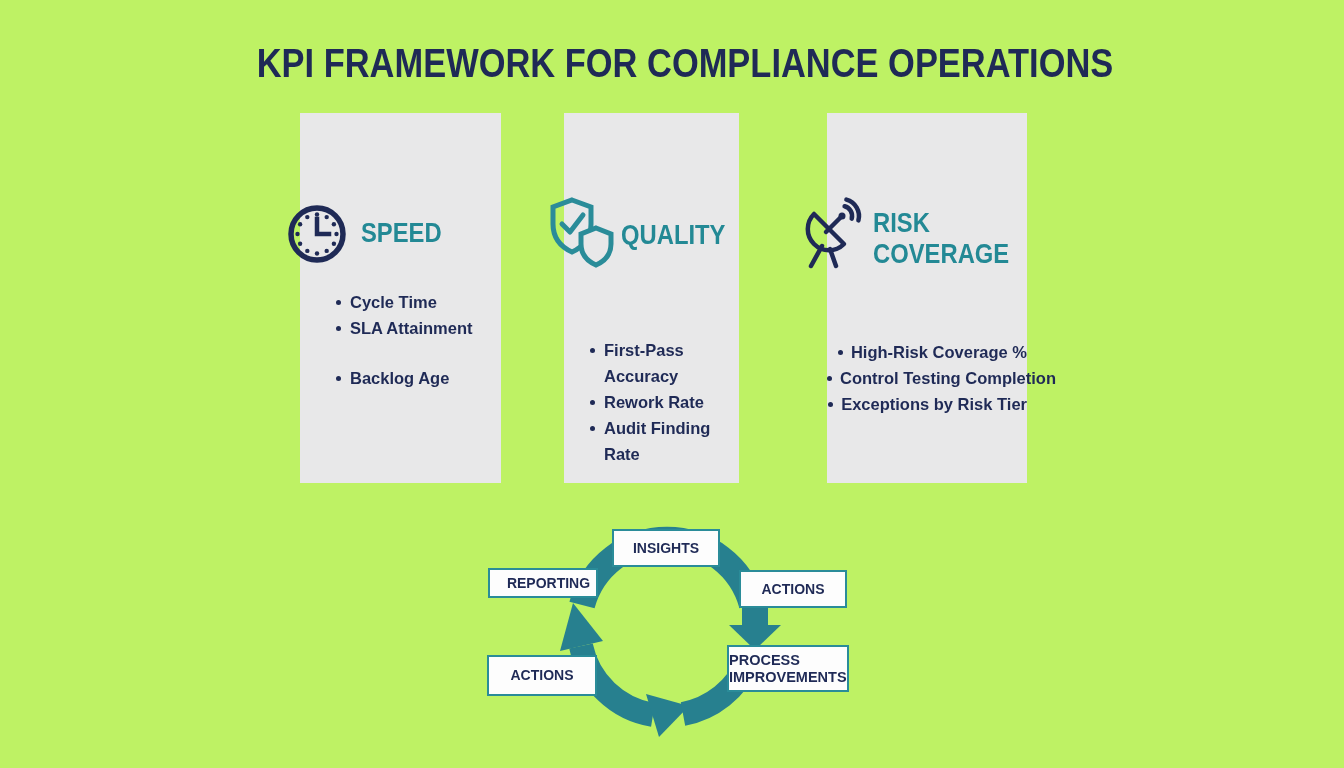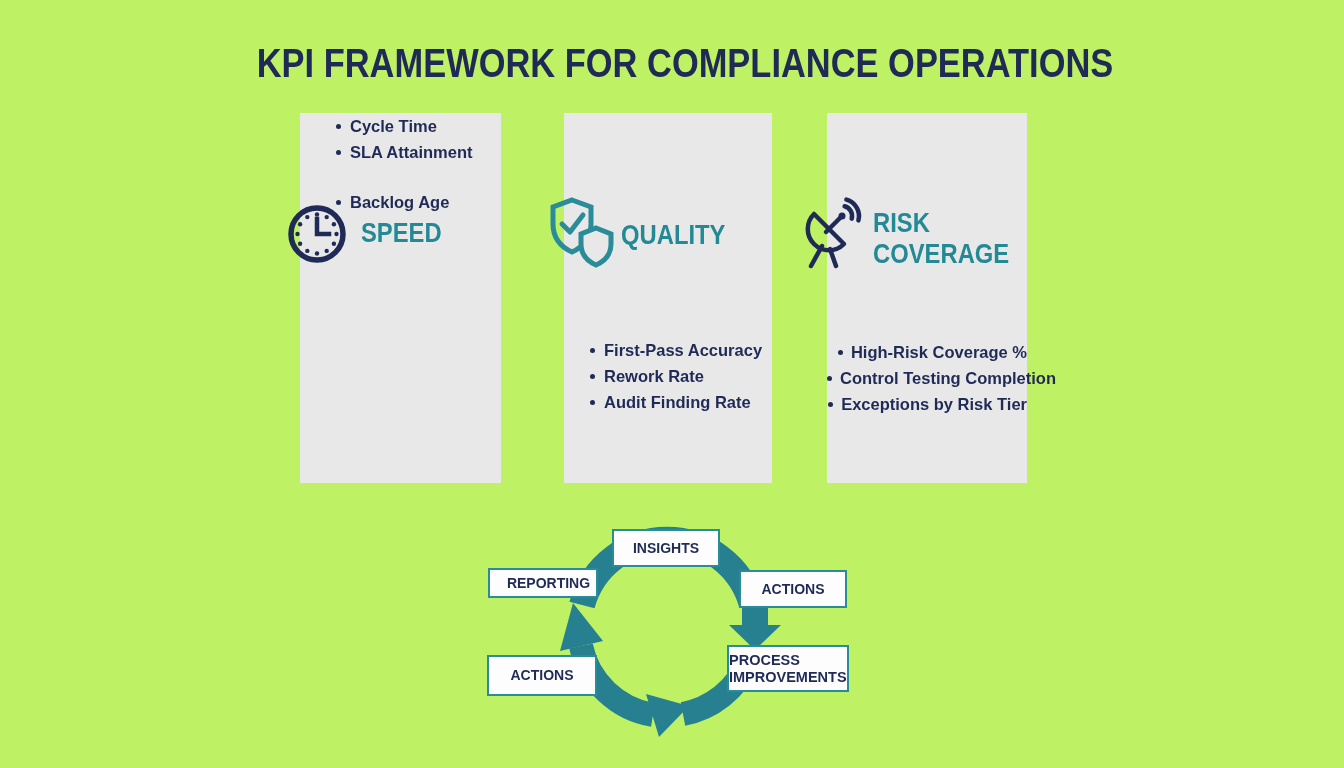--- a/index.html
+++ b/index.html
@@ -9,37 +9,37 @@
   }
   
   .main-title{
     position:absolute;left:20px;top:40px;width:1330px;
     text-align:center;font-size:41px;font-weight:700;color:#1f2a56;
     letter-spacing:0;transform:scaleX(0.84);margin:0;white-space:nowrap;
   }
   
   .column{position:absolute;top:113px;height:370px;background:#e8e8e9;}
   .col-speed{left:300px;width:201px;}
-  .col-quality{left:564px;width:208px;}
+  .col-quality{left:564px;width:175px;}
   .col-risk{left:827px;width:200px;}
   .col-heading{
     position:absolute;font-size:28px;font-weight:700;color:#238995;
     transform:scaleX(0.85);transform-origin:left top;line-height:31px;margin:0;
   }
   .heading-speed{left:361px;top:217px;}
   .heading-quality{left:621px;top:219px;}
   .heading-risk{left:873px;top:207px;width:140px;}
   .col-icon{position:absolute;}
   .icon-clock{left:287px;top:204px;}
   .icon-shield{left:546px;top:195px;}
   .icon-satellite{left:800px;top:196px;}
   
   .kpi-list{list-style:none;margin:0;padding:0;color:#1f2a56;font-weight:700;font-size:16.5px;}
   .kpi-list li{position:relative;line-height:26px;}
-  .col-speed .kpi-list{padding-left:36px;}
+  .col-speed .kpi-list{margin-top:176px;padding-left:36px;}
   .col-quality .kpi-list{margin-top:224px;padding-left:26px;}
   .col-risk .kpi-list{margin-top:226px;text-align:right;}
   .col-speed .kpi-list li,.col-quality .kpi-list li{padding-left:14px;}
   .col-speed .kpi-list li::before,.col-quality .kpi-list li::before{
     content:"";position:absolute;left:0;top:11px;width:5px;height:5px;border-radius:50%;background:#1f2a56;
   }
   .col-risk .kpi-list li{white-space:nowrap;}
   .col-risk .kpi-list li::before{
     content:"";display:inline-block;width:5px;height:5px;border-radius:50%;
     background:#1f2a56;margin-right:8px;vertical-align:3px;

